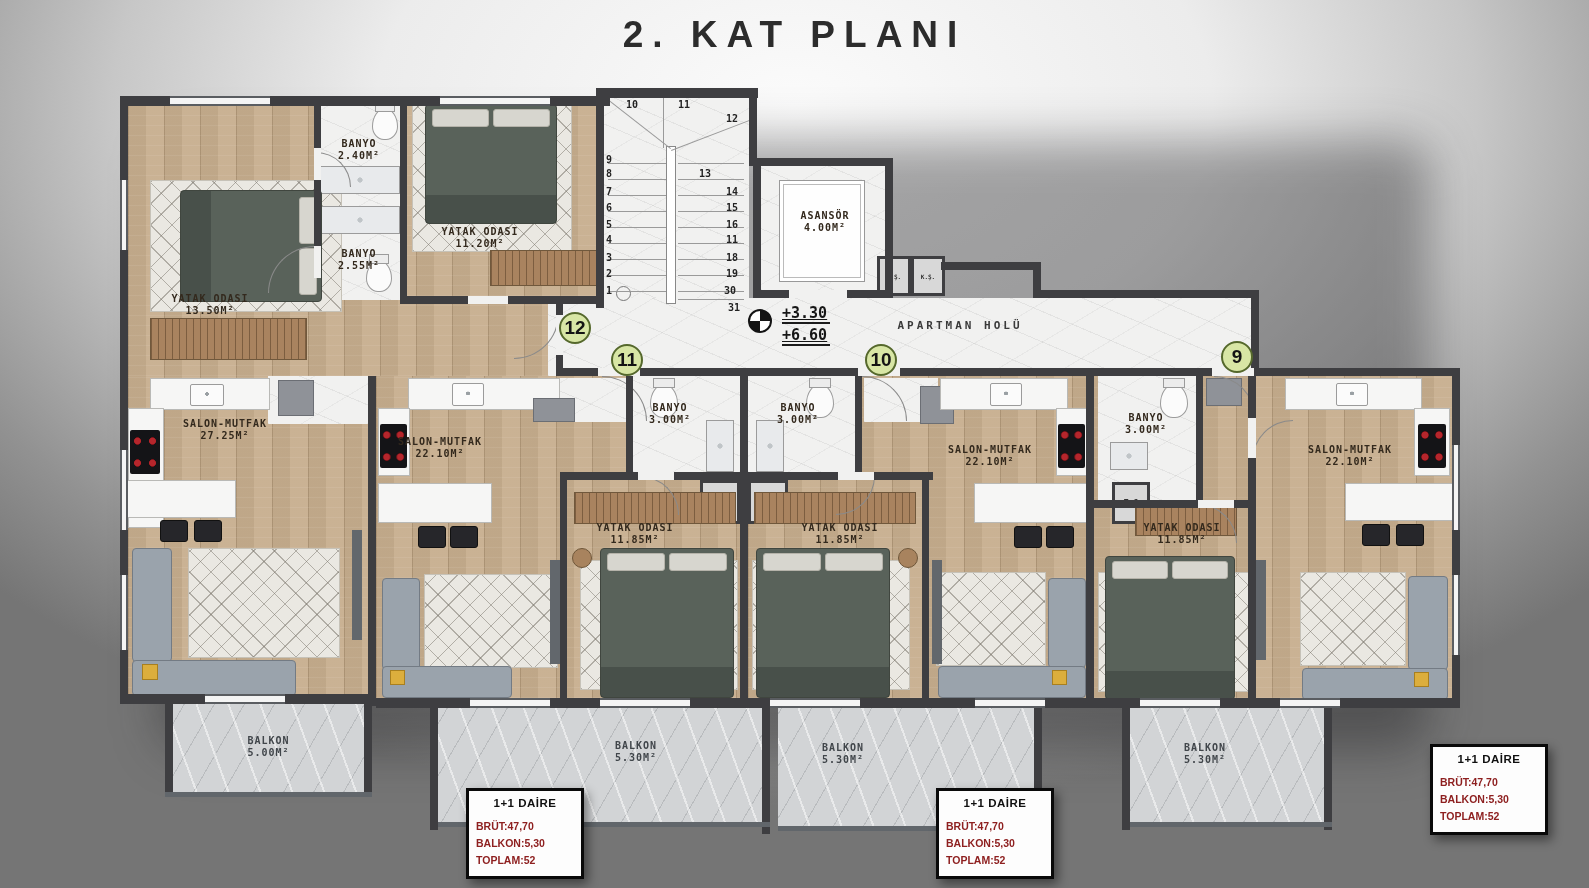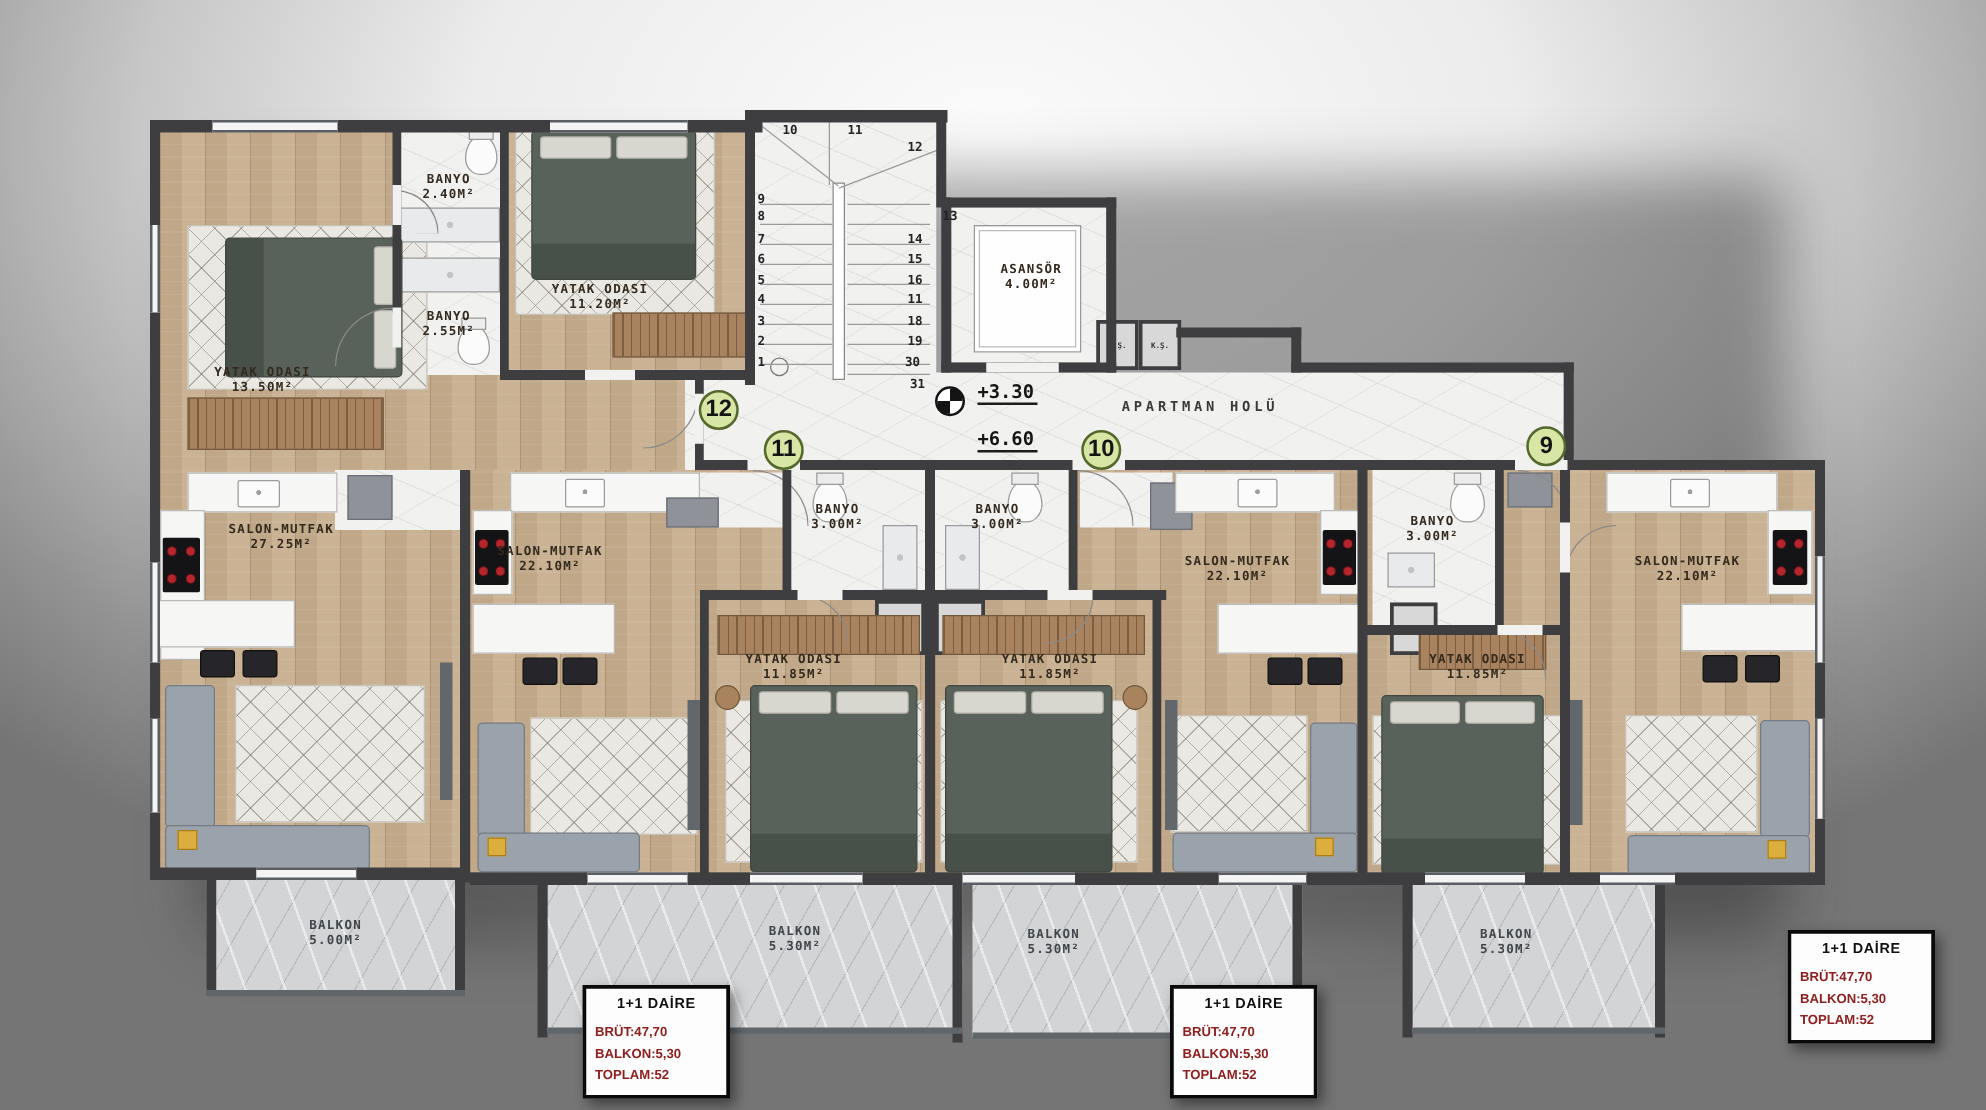--- a/index.html
+++ b/index.html
@@ -75,32 +75,33 @@
   .dlab{position:absolute;inset:0;display:flex;align-items:center;justify-content:center;
     font:bold 6px "DejaVu Sans Mono",monospace;color:#333;}
   .badge{position:absolute;width:32px;height:32px;border-radius:50%;background:#d8e6a5;
     border:2px solid #55682c;box-sizing:border-box;display:flex;align-items:center;justify-content:center;
     font:bold 19px "Liberation Sans",sans-serif;color:#141414;z-index:50;}
   .lvl{position:absolute;z-index:40;}
   .cross{position:absolute;width:24px;height:24px;border-radius:50%;border:2px solid #141414;box-sizing:border-box;
     background:conic-gradient(#141414 0 90deg,#fff 90deg 180deg,#141414 180deg 270deg,#fff 270deg 360deg);}
   .lvl-nums{position:absolute;left:34px;top:-4px;}
   .lvl-nums span{display:block;font:bold 15px/16px "DejaVu Sans Mono",monospace;color:#161616;
-    border-bottom:2px solid #1c1c1c;margin-bottom:19px;padding:0 3px 1px 0;}
+    border-bottom:2px solid #1c1c1c;margin-bottom:3px;padding:0 3px 1px 0;text-decoration:underline;}
   
   .ibox{position:absolute;width:98px;background:#fdfdfd;border:3px solid #0a0a0a;
     padding:6px 7px 8px;box-shadow:4px 5px 10px rgba(0,0,0,.45);z-index:60;
     font-family:"Liberation Sans",sans-serif;}
   .ibox .t{font-size:11.5px;font-weight:bold;color:#101010;text-align:center;margin-bottom:9px;letter-spacing:.5px;}
   .ibox .v{font-size:10.5px;font-weight:bold;color:#8e2020;line-height:1.6;}
 </style>
 </head>
 <body>
 
 <div id="scene">
+  <div id="title">2. KAT PLANI</div>
   <div id="pshadow"></div>
 
   <div class="wood" style="left:128px;top:104px;width:478px;height:272px"></div>
   <div class="tile" style="left:604px;top:96px;width:145px;height:211px"></div>
   <div class="tile" style="left:761px;top:166px;width:124px;height:124px"></div>
   <div class="tile" style="left:548px;top:298px;width:703px;height:78px"></div>
   <div class="wood" style="left:128px;top:376px;width:240px;height:322px"></div>
   <div class="wood" style="left:376px;top:376px;width:364px;height:322px"></div>
   <div class="wood" style="left:748px;top:376px;width:338px;height:322px"></div>
   <div class="wood" style="left:1092px;top:376px;width:360px;height:322px"></div>
@@ -372,21 +373,21 @@
       <span class="snum" style="left: 606px; top: 253px;">3</span>
       <span class="snum" style="left: 606px; top: 235px;">4</span>
       <span class="snum" style="left: 606px; top: 220px;">5</span>
       <span class="snum" style="left: 606px; top: 203px;">6</span>
       <span class="snum" style="left: 606px; top: 187px;">7</span>
       <span class="snum" style="left: 606px; top: 169px;">8</span>
       <span class="snum" style="left: 606px; top: 155px;">9</span>
       <span class="snum" style="left: 626px; top: 100px;">10</span>
       <span class="snum" style="left: 678px; top: 100px;">11</span>
       <span class="snum" style="left: 726px; top: 114px;">12</span>
-      <span class="snum" style="left: 754px; top: 169px;">13</span>
+      <span class="snum" style="left: 699px; top: 169px;">13</span>
       <span class="snum" style="left: 726px; top: 187px;">14</span>
       <span class="snum" style="left: 726px; top: 203px;">15</span>
       <span class="snum" style="left: 726px; top: 220px;">16</span>
       <span class="snum" style="left: 726px; top: 235px;">11</span>
       <span class="snum" style="left: 726px; top: 253px;">18</span>
       <span class="snum" style="left: 726px; top: 269px;">19</span>
       <span class="snum" style="left: 724px; top: 286px;">30</span>
       <span class="snum" style="left: 728px; top: 303px;">31</span>
     </div>
 

